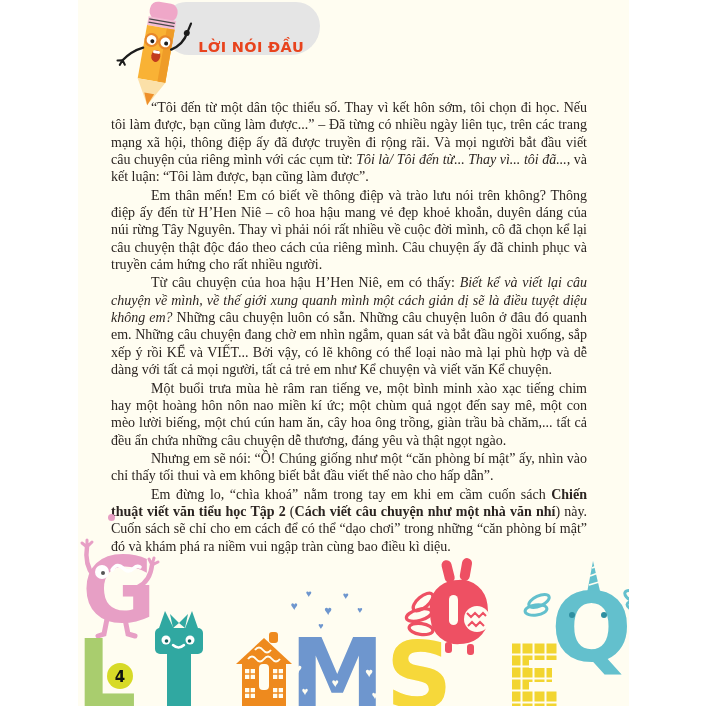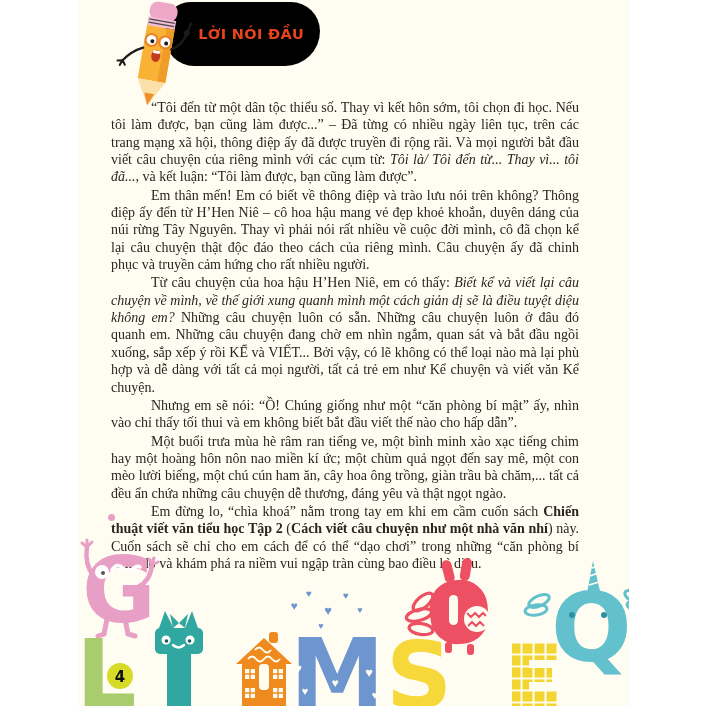--- a/index.html
+++ b/index.html
@@ -8,39 +8,39 @@
     background:#ffffff;
     font-family:"Liberation Serif", serif;
     overflow:hidden;
   }
   .page{
     position:absolute;left:78px;top:0;width:551px;height:706px;
     background:#fffdf1;overflow:hidden;
   }
   
   .banner{
-    position:absolute;left:87px;top:2px;width:155px;height:64px;
-    background:#000000;
+    position:absolute;left:87px;top:2px;width:155px;height:53px;
+    background:#e5e5e5;
     border-radius:26px 30px 36px 30px;
-    display:flex;align-items:center;justify-content:flex-end;
+    display:flex;align-items:flex-end;justify-content:flex-end;
     padding-right:16px;box-sizing:border-box;
   }
   .banner-title{
     font-family:"DejaVu Sans", sans-serif;
     font-weight:bold;font-size:14.5px;letter-spacing:.3px;
     color:#e8431d;white-space:nowrap;
   }
   .pencil{position:absolute;left:34px;top:0;width:88px;height:112px;}
   
   .body-text{
     position:absolute;left:33px;top:99px;width:476px;
     font-size:14px;line-height:17.35px;text-align:justify;
     color:#2b2421;
   }
-  .body-text p{margin:0 8px 1px 0;text-indent:40px;}
+  .body-text p{margin:0 0 1px 0;text-indent:40px;}
   .run-i{font-style:italic;}
   .run-b{font-weight:bold;}
   .run-bi{font-weight:bold;}
   .sparkle{
     position:absolute;left:30px;top:514px;width:7px;height:7px;
     border-radius:50%;background:#e89fc4;
   }
   .footer-art{position:absolute;left:0;top:535px;width:551px;height:171px;}
   .svg-letter{font-family:"DejaVu Sans", sans-serif;font-weight:bold;}
 </style>
@@ -76,22 +76,22 @@
       <circle cx="52" cy="42" r="2" fill="#1c1c1c"></circle>
       <ellipse cx="44" cy="56" rx="4.5" ry="6" fill="#c23b1e"></ellipse>
       <rect x="40.5" y="50.5" width="7" height="3" rx="1.5" fill="#ffffff"></rect>
     </g>
   </svg>
 
   <div class="body-text">
       <p><span class="run-n">“Tôi đến từ một dân tộc thiểu số. Thay vì kết hôn sớm, tôi chọn đi học. Nếu tôi làm được, bạn cũng làm được...” – Đã từng có nhiều ngày liên tục, trên các trang mạng xã hội, thông điệp ấy đã được truyền đi rộng rãi. Và mọi người bắt đầu viết câu chuyện của riêng mình với các cụm từ: </span><span class="run-i">Tôi là/ Tôi đến từ... Thay vì... tôi đã...,</span><span class="run-n"> và kết luận: “Tôi làm được, bạn cũng làm được”.</span></p>
       <p><span class="run-n">Em thân mến! Em có biết về thông điệp và trào lưu nói trên không? Thông điệp ấy đến từ H’Hen Niê – cô hoa hậu mang vẻ đẹp khoẻ khoắn, duyên dáng của núi rừng Tây Nguyên. Thay vì phải nói rất nhiều về cuộc đời mình, cô đã chọn kể lại câu chuyện thật độc đáo theo cách của riêng mình. Câu chuyện ấy đã chinh phục và truyền cảm hứng cho rất nhiều người.</span></p>
       <p><span class="run-n">Từ câu chuyện của hoa hậu H’Hen Niê, em có thấy: </span><span class="run-i">Biết kể và viết lại câu chuyện về mình, về thế giới xung quanh mình một cách giản dị sẽ là điều tuyệt diệu không em?</span><span class="run-n"> Những câu chuyện luôn có sẵn. Những câu chuyện luôn ở đâu đó quanh em. Những câu chuyện đang chờ em nhìn ngắm, quan sát và bắt đầu ngồi xuống, sắp xếp ý rồi KỂ và VIẾT... Bởi vậy, có lẽ không có thể loại nào mà lại phù hợp và dễ dàng với tất cả mọi người, tất cả trẻ em như Kể chuyện và viết văn Kể chuyện.</span></p>
+      <p><span class="run-n">Một buổi trưa mùa hè râm ran tiếng ve, một bình minh xào xạc tiếng chim hay một hoàng hôn nôn nao miền kí ức; một chùm quả ngọt đến say mê, một con mèo lười biếng, một chú cún ham ăn, cây hoa ông trồng, giàn trầu bà chăm,... tất cả đều ẩn chứa những câu chuyện dễ thương, đáng yêu và thật ngọt ngào.</span></p>
       <p><span class="run-n">Nhưng em sẽ nói: “Ồ! Chúng giống như một “căn phòng bí mật” ấy, nhìn vào chỉ thấy tối thui và em không biết bắt đầu viết thế nào cho hấp dẫn”.</span></p>
-      <p><span class="run-n">Một buổi trưa mùa hè râm ran tiếng ve, một bình minh xào xạc tiếng chim hay một hoàng hôn nôn nao miền kí ức; một chùm quả ngọt đến say mê, một con mèo lười biếng, một chú cún ham ăn, cây hoa ông trồng, giàn trầu bà chăm,... tất cả đều ẩn chứa những câu chuyện dễ thương, đáng yêu và thật ngọt ngào.</span></p>
       <p><span class="run-n">Em đừng lo, “chìa khoá” nằm trong tay em khi em cầm cuốn sách </span><span class="run-b">Chiến thuật viết văn tiểu học Tập 2</span><span class="run-n"> (</span><span class="run-bi">Cách viết câu chuyện như một nhà văn nhí</span><span class="run-n">) này. Cuốn sách sẽ chỉ cho em cách để có thể “dạo chơi” trong những “căn phòng bí mật” đó và khám phá ra niềm vui ngập tràn cùng bao điều kì diệu.</span></p>
     </div>
 
   <div class="sparkle"></div>
 
   <svg class="footer-art" viewBox="0 0 551 171">
 
     <g>
       <path d="M16 42 C10 34 7 24 9 12" stroke="#e79fc5" stroke-width="4.5" fill="none" stroke-linecap="round"></path>
       <path d="M9 12 l-5 -4 M9 12 l0 -7 M9 12 l5 -5" stroke="#e79fc5" stroke-width="3" fill="none" stroke-linecap="round"></path>

